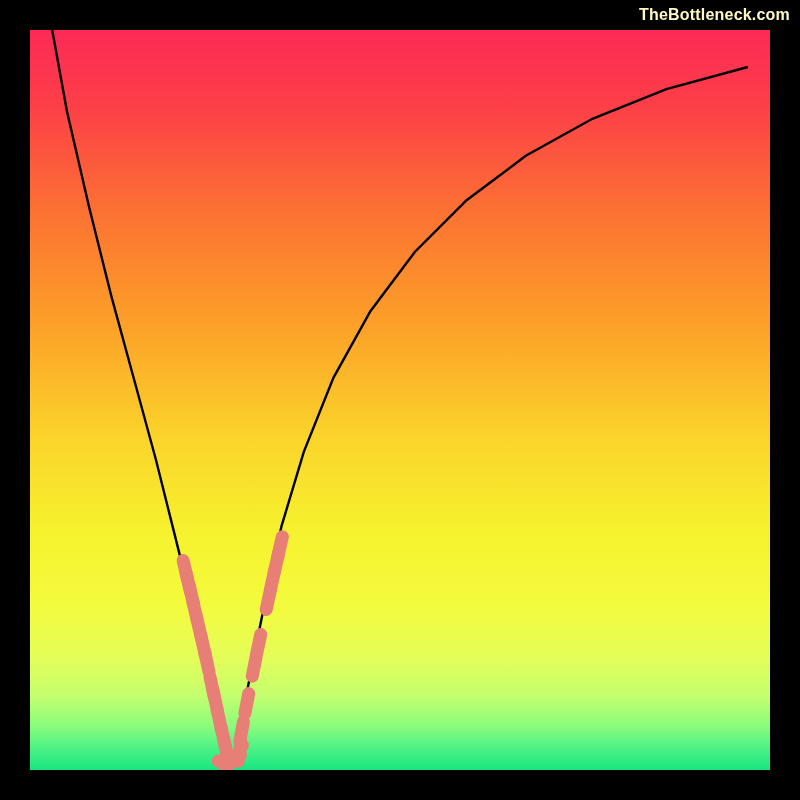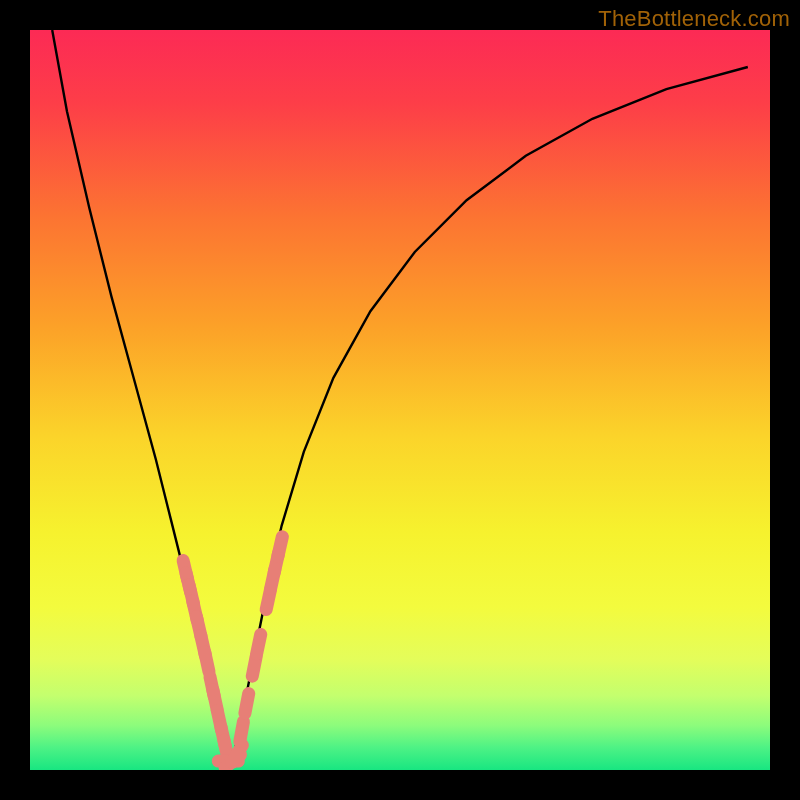--- a/index.html
+++ b/index.html
@@ -23,23 +23,23 @@
     position: absolute;
     left: 0;
     top: 0;
     width: 740px;
     height: 740px;
   }
   .watermark {
     position: absolute;
     top: 6px;
     right: 10px;
-    color: #a16207;
-    font-size: 22px;
-    font-weight: 400;
+    color: #fef9c3;
+    font-size: 16px;
+    font-weight: 700;
     letter-spacing: 0.2px;
     user-select: none;
   }
 </style>
 </head>
 <body>
 
 <div class="frame">
   <svg class="plot" viewBox="0 0 740 740" preserveAspectRatio="none">
     <defs>

